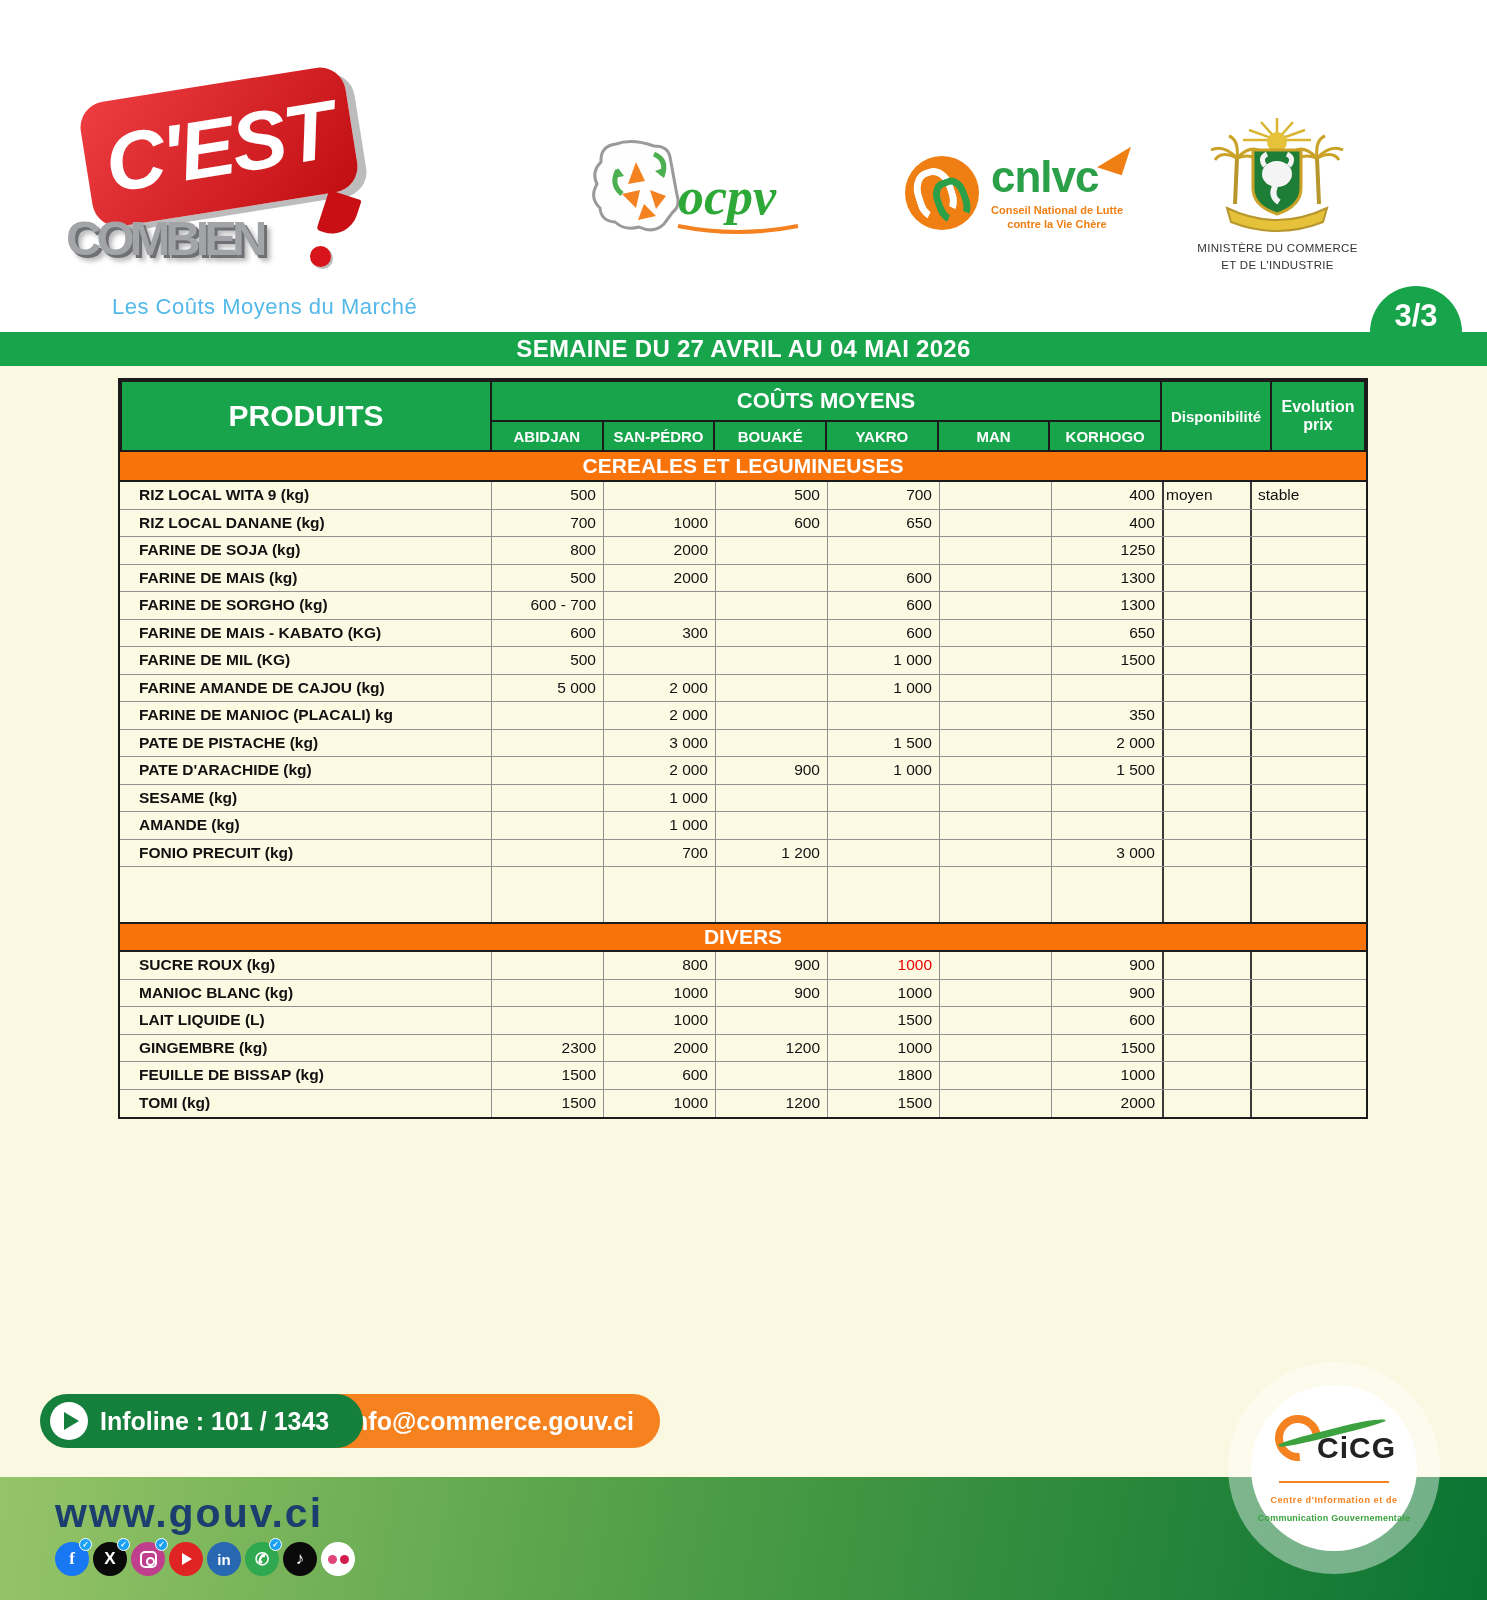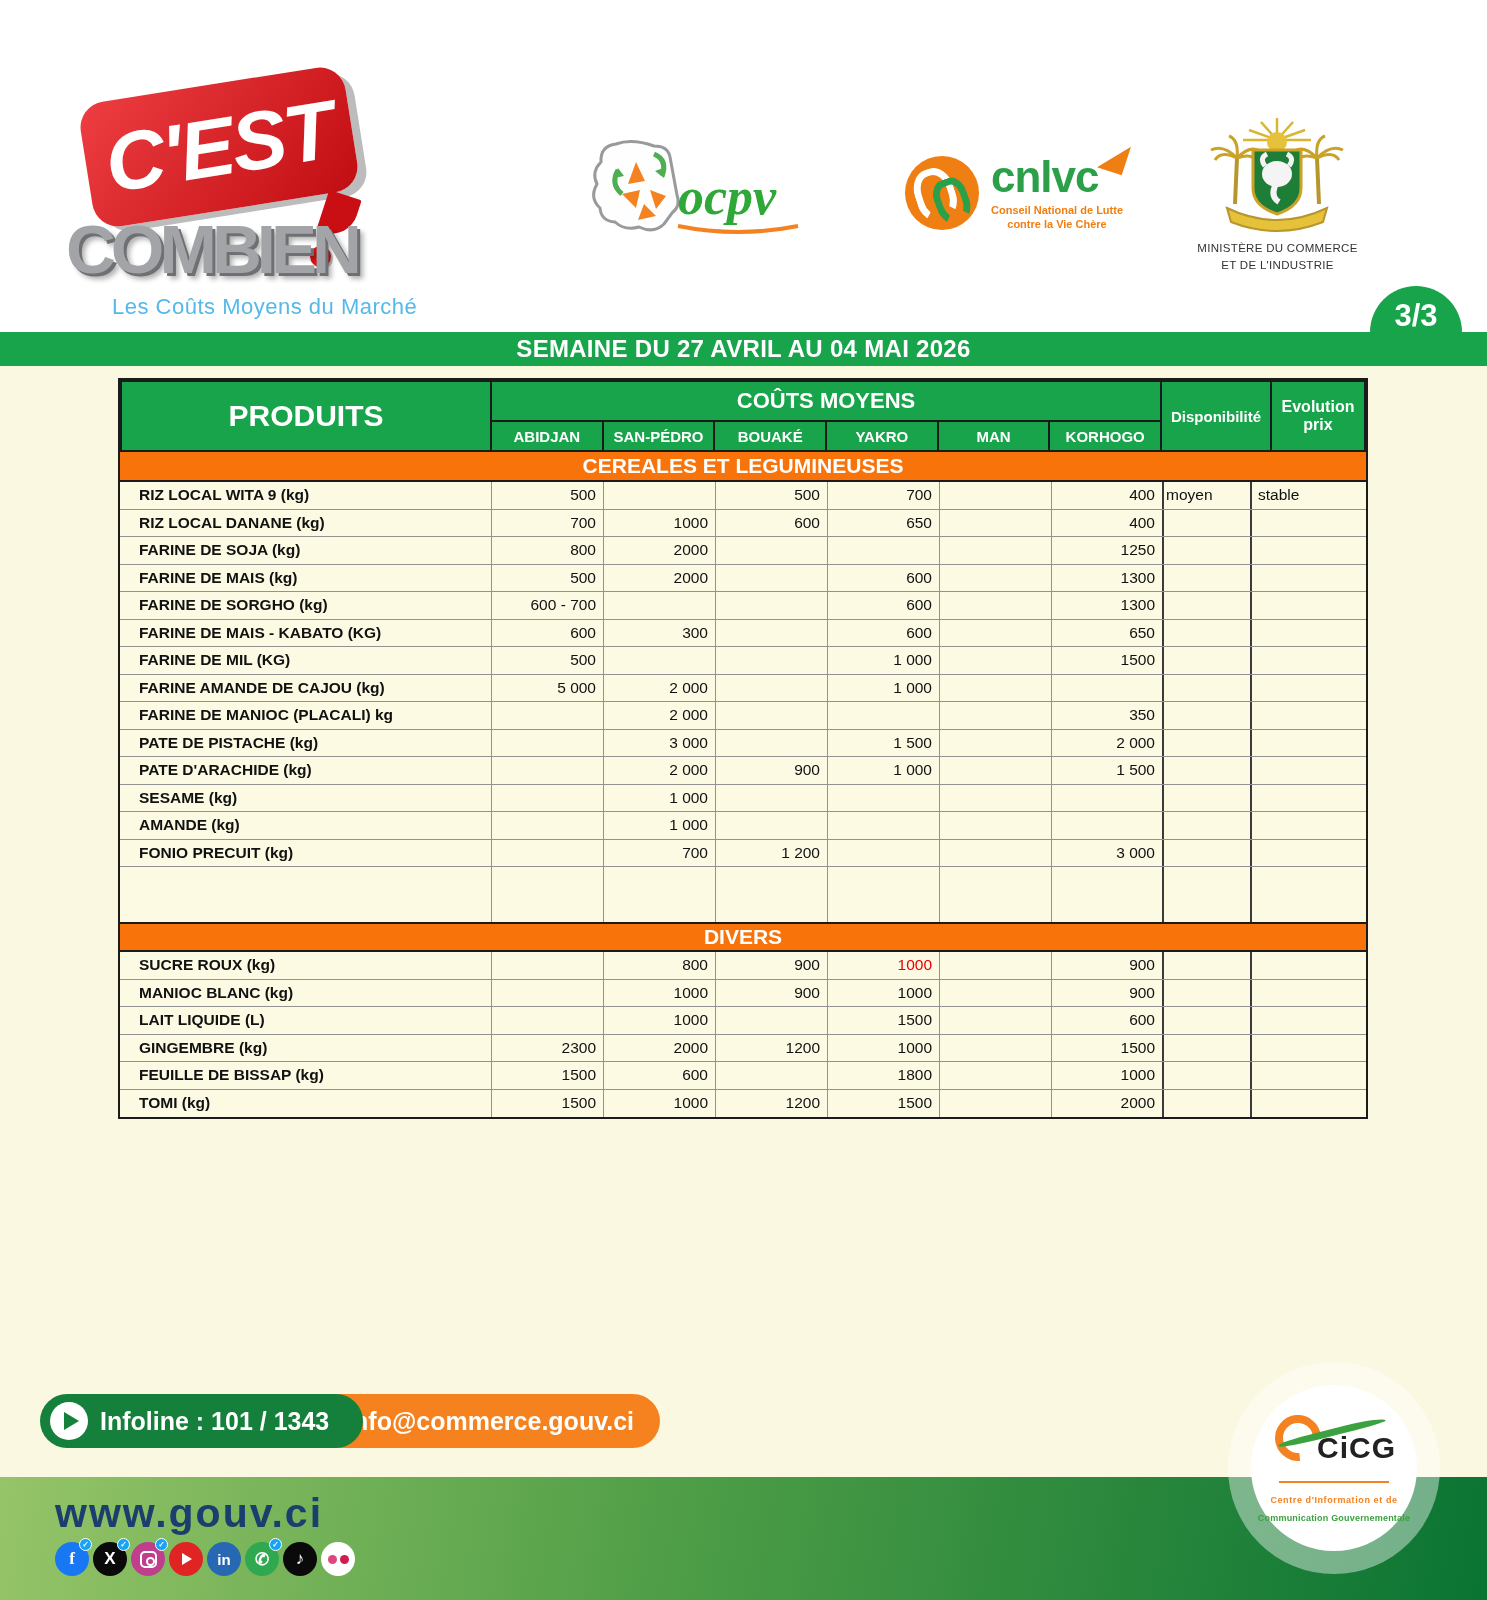--- a/index.html
+++ b/index.html
@@ -12,21 +12,21 @@
   .cc-logo { position:absolute; left:60px; top:22px; width:430px; height:300px; }
   .cc-bubble { position:absolute; left:25px; top:62px; width:268px; height:126px;
       background:linear-gradient(135deg,#ee3e42,#c00d12); border-radius:26px;
       transform:rotate(-9deg); box-shadow:9px 7px 0 -1px #bcbcbc;
       display:flex; align-items:center; justify-content:center; }
   .cc-bubble span { color:#fff; font-size:82px; font-weight:bold; font-style:italic; letter-spacing:-2px; }
   .cc-tail { position:absolute; left:262px; top:172px; width:34px; height:42px;
       background:#c90f14; border-radius:2px 2px 26px 4px; transform:rotate(18deg); }
   .cc-dot { position:absolute; left:250px; top:224px; width:21px; height:21px; border-radius:50%;
       background:#d8151a; box-shadow:2px 2px 0 #bcbcbc; }
-  .cc-word { position:absolute; left:6px; top:188px; font-size:69px; font-weight:800; letter-spacing:-5px;
+  .cc-word { position:absolute; left:6px; top:188px; font-size:49px; font-weight:800; letter-spacing:-5px;
       color:#a2a4a7; text-shadow:3px 3px 0 #6f7073, 6px 6px 5px rgba(0,0,0,.3); }
   .cc-sub { position:absolute; left:52px; top:272px; font-size:22px; color:#54b9e9; letter-spacing:.5px; }
 
   .ocpv-logo { position:absolute; left:578px; top:132px; width:225px; height:125px; }
   .cnlvc-logo { position:absolute; left:905px; top:148px; width:215px; height:105px; }
   .cnlvc-circle { position:absolute; left:0; top:8px; width:74px; height:74px; border-radius:50%;
       background:#f07f13; overflow:hidden; }
   .cnlvc-hand1 { position:absolute; left:10px; top:12px; width:40px; height:52px; border:7px solid #fff;
       border-radius:45% 45% 40% 40%; border-bottom-color:transparent; transform:rotate(-18deg); }
   .cnlvc-hand2 { position:absolute; left:30px; top:22px; width:34px; height:46px; border:7px solid #2ca048;

